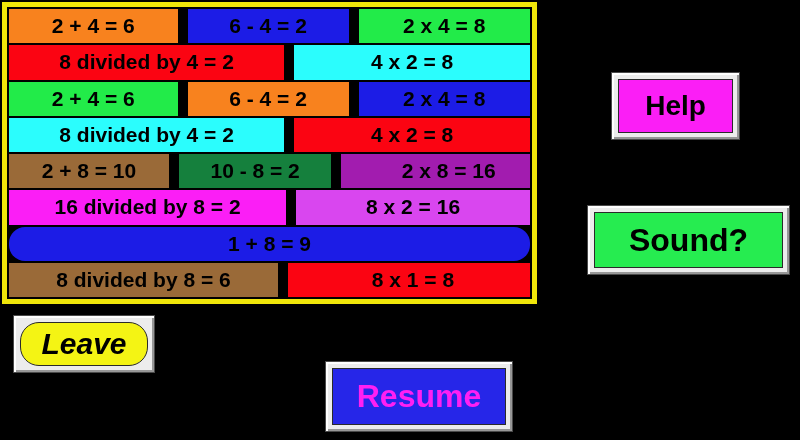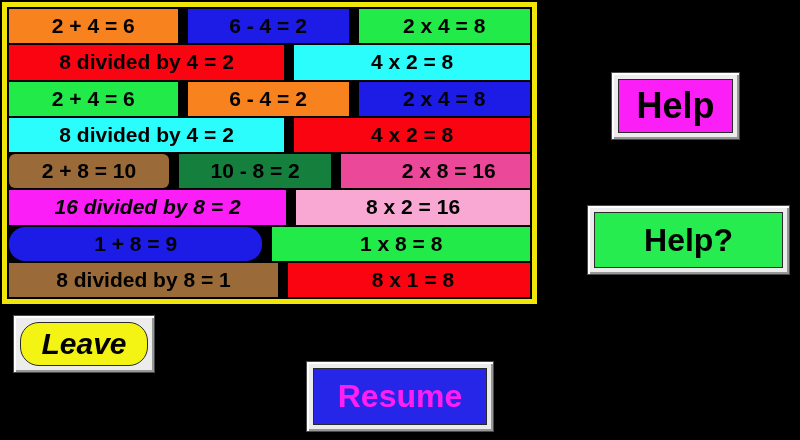--- a/index.html
+++ b/index.html
@@ -37,26 +37,26 @@
   }
   .btn-face{
     width:100%;height:100%;
     display:flex;align-items:center;justify-content:center;
     border:1px solid #2a2a2a;
     font-weight:bold;
     box-sizing:border-box;
     white-space:nowrap;
   }
   .btn-help{left:611px;top:72px;width:129px;height:68px;}
-  .btn-help .btn-face{font-size:36px;}
+  .btn-help .btn-face{font-size:28px;}
   .btn-sound{left:587px;top:205px;width:203px;height:70px;}
   .btn-sound .btn-face{font-size:32px;}
   .btn-leave{left:13px;top:315px;width:142px;height:58px;}
   .btn-leave .btn-face{font-size:30px;font-style:italic;border-radius:19px;}
-  .btn-resume{left:306px;top:361px;width:188px;height:71px;}
+  .btn-resume{left:325px;top:361px;width:188px;height:71px;}
   .btn-resume .btn-face{font-size:32px;}
 </style>
 </head>
 <body>
 
 <div class="stage">
 
   <div class="board">
     <div class="grid">
         <div class="row">
@@ -71,45 +71,44 @@
         <div class="row">
           <div class="cell" style="background: rgb(34, 235, 73); flex-grow: 175; flex-basis: 0px;">2 + 4 = 6</div>
           <div class="cell" style="background: rgb(248, 130, 30); flex-grow: 167; flex-basis: 0px;">6 - 4 = 2</div>
           <div class="cell" style="background: rgb(28, 28, 230); flex-grow: 178; flex-basis: 0px;">2 x 4 = 8</div>
         </div>
         <div class="row">
           <div class="cell" style="background: rgb(43, 253, 253); flex-grow: 280; flex-basis: 0px;">8 divided by 4 = 2</div>
           <div class="cell" style="background: rgb(251, 4, 18); flex-grow: 240; flex-basis: 0px;">4 x 2 = 8</div>
         </div>
         <div class="row">
-          <div class="cell" style="background: rgb(154, 106, 56); flex-grow: 175; flex-basis: 0px; border-radius: 6px;">2 + 8 = 10</div>
+          <div class="cell" style="background: rgb(154, 106, 56); flex-grow: 175; flex-basis: 0px;">2 + 8 = 10</div>
           <div class="cell" style="background: #15803d; flex-grow: 167; flex-basis: 0px;">10 - 8 = 2</div>
-          <div class="cell" style="background: #ec4899; flex-grow: 178; flex-basis: 0px; padding-left: 26px;">2 x 8 = 16</div>
+          <div class="cell" style="background: #a21caf; flex-grow: 178; flex-basis: 0px; padding-left: 26px;">2 x 8 = 16</div>
         </div>
         <div class="row">
-          <div class="cell" style="background: rgb(251, 30, 246); flex-grow: 282; flex-basis: 0px; font-style: italic;">16 divided by 8 = 2</div>
-          <div class="cell" style="background: #f9a8d4; flex-grow: 238; flex-basis: 0px;">8 x 2 = 16</div>
+          <div class="cell" style="background: rgb(251, 30, 246); flex-grow: 282; flex-basis: 0px;">16 divided by 8 = 2</div>
+          <div class="cell" style="background: #d946ef; flex-grow: 238; flex-basis: 0px;">8 x 2 = 16</div>
         </div>
         <div class="row">
           <div class="cell" style="background: rgb(28, 28, 230); flex-grow: 175; flex-basis: 0px; border-radius: 16px;">1 + 8 = 9</div>
-          <div class="cell" style="background: rgb(34, 235, 73); flex-grow: 178; flex-basis: 0px;">1 x 8 = 8</div>
         </div>
         <div class="row">
-          <div class="cell" style="background: rgb(154, 106, 56); flex-grow: 278; flex-basis: 0px;">8 divided by 8 = 1</div>
+          <div class="cell" style="background: rgb(154, 106, 56); flex-grow: 278; flex-basis: 0px;">8 divided by 8 = 6</div>
           <div class="cell" style="background: rgb(251, 4, 18); flex-grow: 242; flex-basis: 0px; padding-left: 8px;">8 x 1 = 8</div>
         </div>
       </div>
   </div>
 
   <div class="btn3d btn-help">
     <div class="btn-face" style="background: rgb(251, 30, 246); color: rgb(0, 0, 0);">Help</div>
   </div>
 
   <div class="btn3d btn-sound">
-    <div class="btn-face" style="background: rgb(38, 236, 80); color: rgb(0, 0, 0);">Help?</div>
+    <div class="btn-face" style="background: rgb(38, 236, 80); color: rgb(0, 0, 0);">Sound?</div>
   </div>
 
   <div class="btn3d btn-leave">
     <div class="btn-face" style="background: rgb(244, 244, 20); color: rgb(0, 0, 0);">Leave</div>
   </div>
 
   <div class="btn3d btn-resume">
     <div class="btn-face" style="background: rgb(38, 38, 232); color: rgb(255, 31, 243);">Resume</div>
   </div>
 

